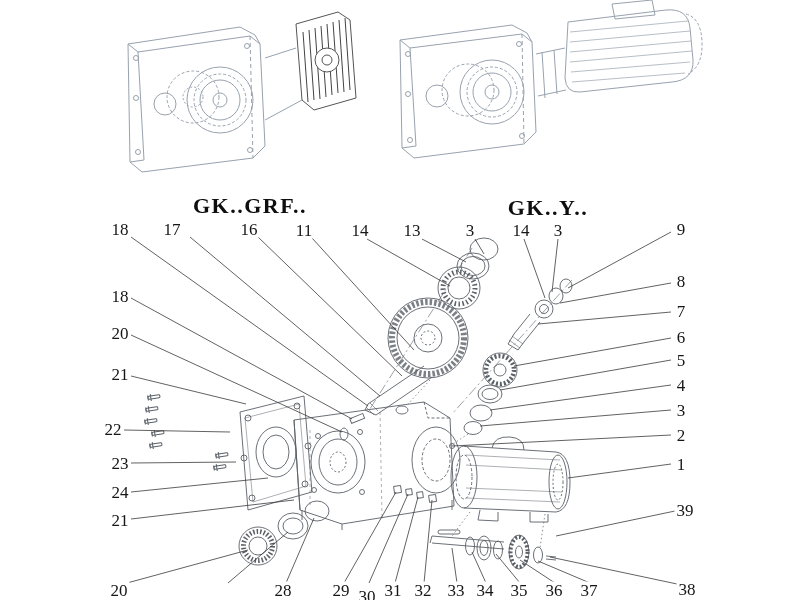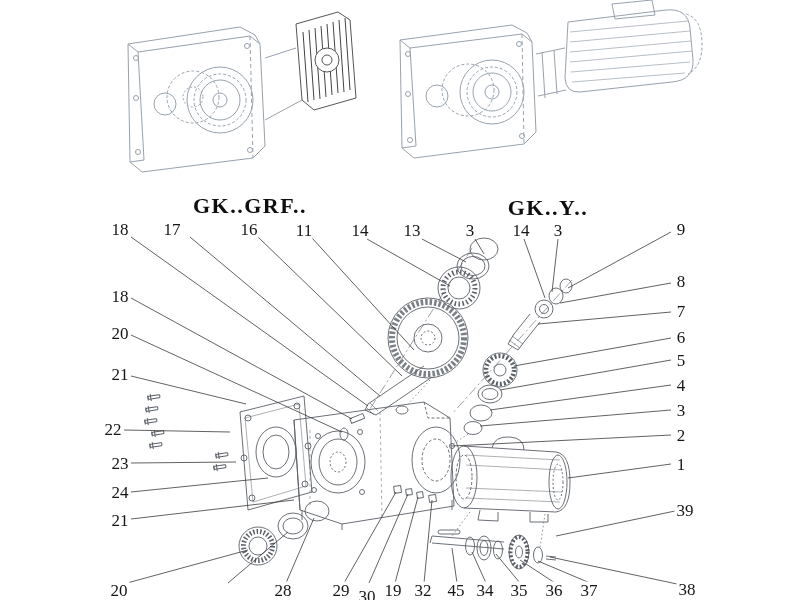--- a/index.html
+++ b/index.html
@@ -325,21 +325,21 @@
   <span class="callout" style="left:681px;top:410px">3</span>
   <span class="callout" style="left:681px;top:435px">2</span>
   <span class="callout" style="left:681px;top:464px">1</span>
   <span class="callout" style="left:685px;top:510px">39</span>
   <span class="callout" style="left:687px;top:589px">38</span>
 
   <span class="callout" style="left:224px;top:624px">27</span>
   <span class="callout" style="left:283px;top:590px">28</span>
   <span class="callout" style="left:341px;top:590px">29</span>
   <span class="callout" style="left:367px;top:596px">30</span>
-  <span class="callout" style="left:393px;top:590px">19</span>
+  <span class="callout" style="left:393px;top:590px">31</span>
   <span class="callout" style="left:423px;top:590px">32</span>
-  <span class="callout" style="left:456px;top:590px">45</span>
+  <span class="callout" style="left:456px;top:590px">33</span>
   <span class="callout" style="left:485px;top:590px">34</span>
   <span class="callout" style="left:519px;top:590px">35</span>
   <span class="callout" style="left:554px;top:590px">36</span>
   <span class="callout" style="left:589px;top:590px">37</span>
 
 </div>
 
 </body></html>

